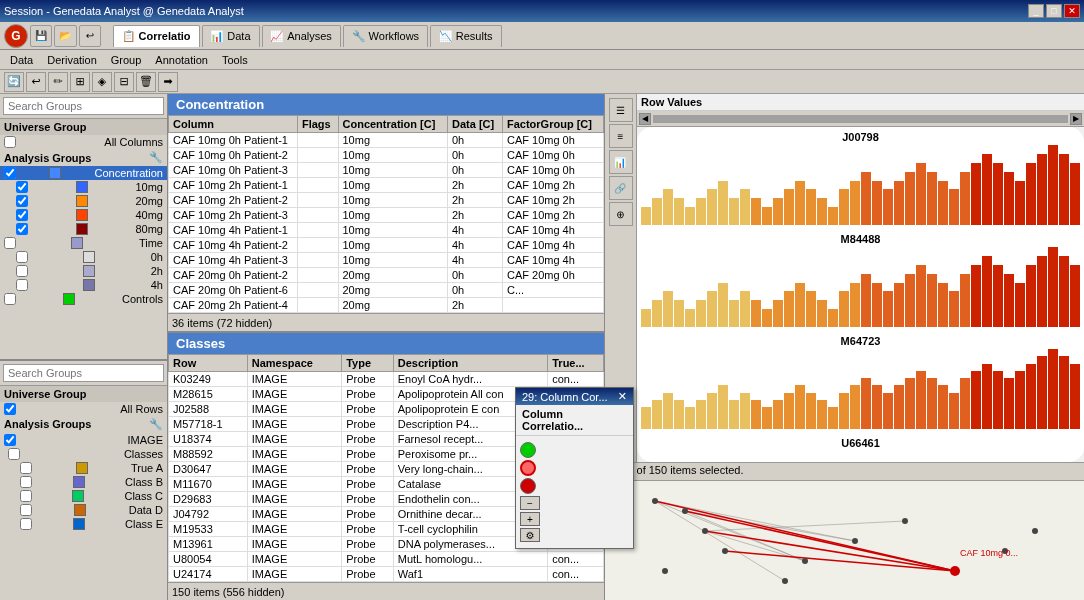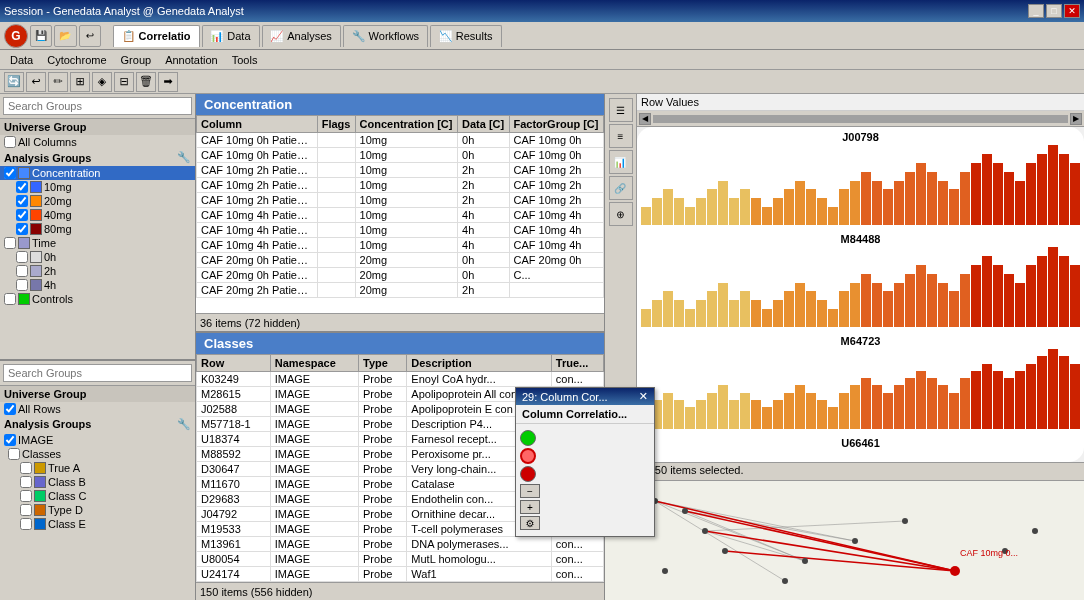--- a/index.html
+++ b/index.html
@@ -96,21 +96,21 @@
     }
 
     
     .main-content {
       display: flex;
       height: calc(600px - 22px - 28px - 20px - 24px);
     }
 
     
     .left-panel {
-      width: 196px;
+      width: 168px;
       background: #d4d0c8;
       border-right: 1px solid #888;
       display: flex;
       flex-direction: column;
       overflow: hidden;
     }
     .search-box {
       margin: 3px;
       height: 18px;
       border: 1px solid #999;
@@ -138,20 +138,21 @@
       align-items: center;
       justify-content: space-between;
     }
     .tree-item {
       display: flex;
       align-items: center;
       padding: 1px 4px;
       cursor: pointer;
       font-size: 11px;
       gap: 2px;
+      justify-content: space-between;
     }
     .tree-item.selected { background: #316ac5; color: white; }
     .color-box {
       width: 12px; height: 12px;
       border: 1px solid #666;
       flex-shrink: 0;
     }
     .checkbox { width: 12px; height: 12px; flex-shrink: 0; }
 
     
@@ -209,21 +210,21 @@
       padding: 1px 4px;
       display: flex;
       align-items: center;
     }
 
     
     .popup-overlay {
       position: absolute;
       top: 293px;
       left: 515px;
-      width: 140px;
+      width: 119px;
       background: #f0f0f0;
       border: 1px solid #666;
       box-shadow: 2px 2px 4px rgba(0,0,0,0.3);
       z-index: 100;
       font-size: 11px;
     }
     .popup-title {
       background: linear-gradient(to bottom, #0a246a, #3a6ea5);
       color: white;
       padding: 2px 6px;
@@ -379,21 +380,21 @@
       <span>Workflows</span>
   </div>
   <div class="tab-btn">
     <span>📉</span>
       <span>Results</span>
   </div>
 </div>
 
 <div class="menu-bar">
   <span class="menu-item">Data</span>
-  <span class="menu-item">Cytochrome</span>
+  <span class="menu-item">Derivation</span>
   <span class="menu-item">Group</span>
   <span class="menu-item">Annotation</span>
   <span class="menu-item">Tools</span>
 </div>
 
 <div class="action-bar">
   <div class="action-btn">🔄</div>
   <div class="action-btn">↩</div>
   <div class="action-btn">✏</div>
   <div class="action-btn">⊞</div>
@@ -506,21 +507,21 @@
           <span>Class B</span>
         </div>
         <div class="tree-item" style="padding-left:20px;">
           <input type="checkbox" class="checkbox" style="">
           <div class="color-box" style="background:#00cc66;"></div>
           <span>Class C</span>
         </div>
         <div class="tree-item" style="padding-left:20px;">
           <input type="checkbox" class="checkbox" style="">
           <div class="color-box" style="background:#cc6600;"></div>
-          <span>Type D</span>
+          <span>Data D</span>
         </div>
         <div class="tree-item" style="padding-left:20px;">
           <input type="checkbox" class="checkbox" style="">
           <div class="color-box" style="background:#0066cc;"></div>
           <span>Class E</span>
         </div>
       </div>
     </div>
   </div>
 
@@ -543,27 +544,34 @@
           </thead>
           <tbody id="conc-tbody">
           <tr>
                 <td>CAF 10mg 0h Patient-1</td>
                 <td></td>
                 <td>10mg</td>
                 <td>0h</td>
                 <td>CAF 10mg 0h</td>
               </tr>
               <tr>
-                <td>CAF 10mg 0h Patient-9</td>
+                <td>CAF 10mg 0h Patient-2</td>
                 <td></td>
                 <td>10mg</td>
                 <td>0h</td>
                 <td>CAF 10mg 0h</td>
               </tr>
               <tr>
+                <td>CAF 10mg 0h Patient-3</td>
+                <td></td>
+                <td>10mg</td>
+                <td>0h</td>
+                <td>CAF 10mg 0h</td>
+              </tr>
+              <tr>
                 <td>CAF 10mg 2h Patient-1</td>
                 <td></td>
                 <td>10mg</td>
                 <td>2h</td>
                 <td>CAF 10mg 2h</td>
               </tr>
               <tr>
                 <td>CAF 10mg 2h Patient-2</td>
                 <td></td>
                 <td>10mg</td>
@@ -592,21 +600,21 @@
                 <td>CAF 10mg 4h</td>
               </tr>
               <tr>
                 <td>CAF 10mg 4h Patient-3</td>
                 <td></td>
                 <td>10mg</td>
                 <td>4h</td>
                 <td>CAF 10mg 4h</td>
               </tr>
               <tr>
-                <td>CAF 20mg 0h Patient-4</td>
+                <td>CAF 20mg 0h Patient-2</td>
                 <td></td>
                 <td>20mg</td>
                 <td>0h</td>
                 <td>CAF 20mg 0h</td>
               </tr>
               <tr>
                 <td>CAF 20mg 0h Patient-6</td>
                 <td></td>
                 <td>20mg</td>
                 <td>0h</td>
@@ -710,21 +718,21 @@
                 <td>J04792</td>
                 <td>IMAGE</td>
                 <td>Probe</td>
                 <td>Ornithine decar...</td>
                 <td>con...</td>
               </tr>
               <tr>
                 <td>M19533</td>
                 <td>IMAGE</td>
                 <td>Probe</td>
-                <td>T-cell polymerases</td>
+                <td>T-cell cyclophilin</td>
                 <td>con...</td>
               </tr>
               <tr>
                 <td>M13961</td>
                 <td>IMAGE</td>
                 <td>Probe</td>
                 <td>DNA polymerases...</td>
                 <td>con...</td>
               </tr>
               <tr>
@@ -786,21 +794,21 @@
 
         <div class="chart-toolbar">
           <div class="chart-tool-btn">☰</div>
           <div class="chart-tool-btn">≡</div>
           <div class="chart-tool-btn">📊</div>
           <div class="chart-tool-btn">🔗</div>
           <div class="chart-tool-btn">⊕</div>
         </div>
 
         <div style="flex:1;display:flex;flex-direction:column;overflow:hidden;">
-          <div style="padding:2px 4px;font-size:11px;font-weight:normal;border-bottom:1px solid #ccc;">
+          <div style="padding:2px 4px;font-size:11px;font-weight:bold;border-bottom:1px solid #ccc;">
             <span>Row Values</span>
           </div>
 
           <div style="height:16px;background:#d4d0c8;border-bottom:1px solid #999;display:flex;align-items:center;padding:0 2px;gap:2px;">
             <div style="width:12px;height:12px;background:#a0a0a0;border:1px solid #888;display:flex;align-items:center;justify-content:center;font-size:8px;">◀</div>
             <div style="flex:1;height:8px;background:#a0a0a0;"></div>
             <div style="width:12px;height:12px;background:#a0a0a0;border:1px solid #888;display:flex;align-items:center;justify-content:center;font-size:8px;">▶</div>
           </div>
           <div class="charts-container" id="charts-container">
 

